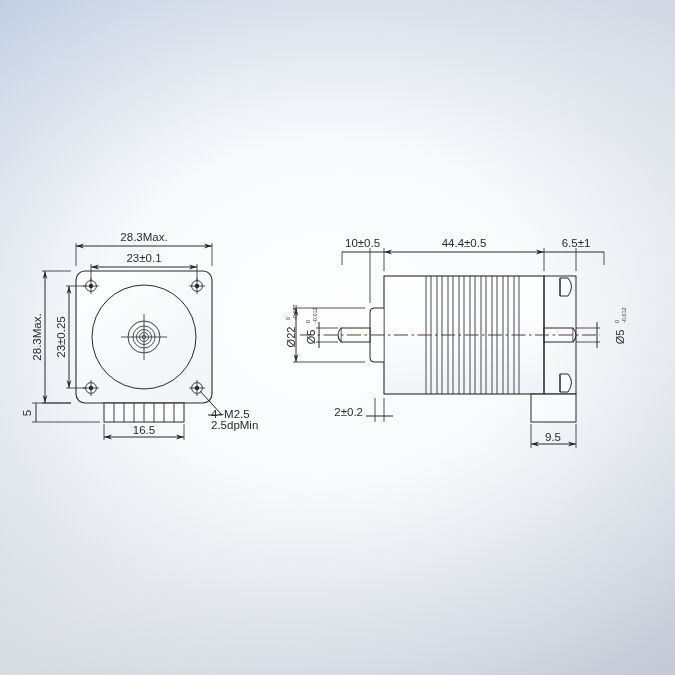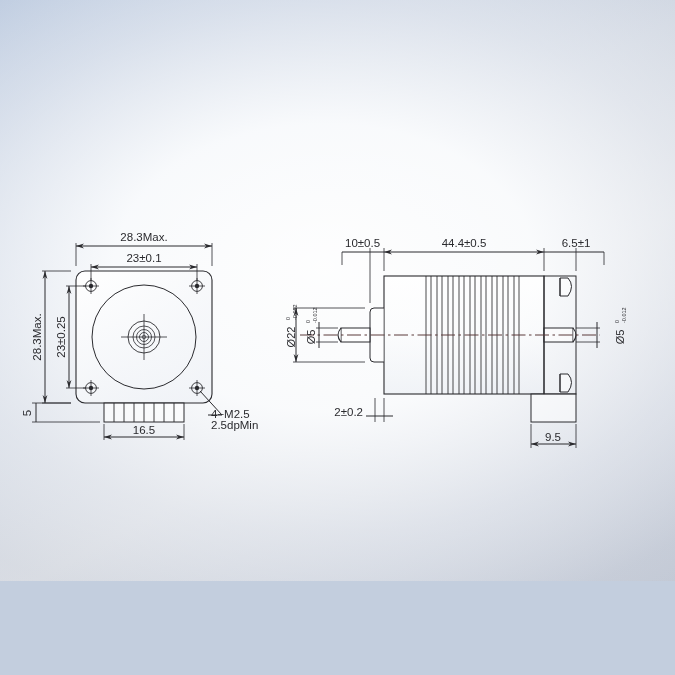--- a/index.html
+++ b/index.html
@@ -9,21 +9,21 @@
   body {
     width: 675px;
     height: 675px;
     overflow: hidden;
     font-family: "Liberation Sans", sans-serif;
     background: #c3cede;
   }
   #sheet {
     position: relative;
     width: 675px;
-    height: 581px;
+    height: 675px;
     background:
       radial-gradient(ellipse 120% 95% at 48% 46%, rgba(255,255,255,0.97) 0%, rgba(253,254,255,0.90) 26%, rgba(240,243,248,0.50) 48%, rgba(214,222,234,0.12) 66%, rgba(190,201,218,0.0) 80%),
       linear-gradient(150deg, #b9c8de 0%, #c5cfdf 22%, #d2d8e2 42%, #d9dce2 62%, #cdd2dc 82%, #c2c8d4 100%);
   }
   #drawing {
     position: absolute;
     inset: 0;
     width: 675px;
     height: 675px;
     display: block;

